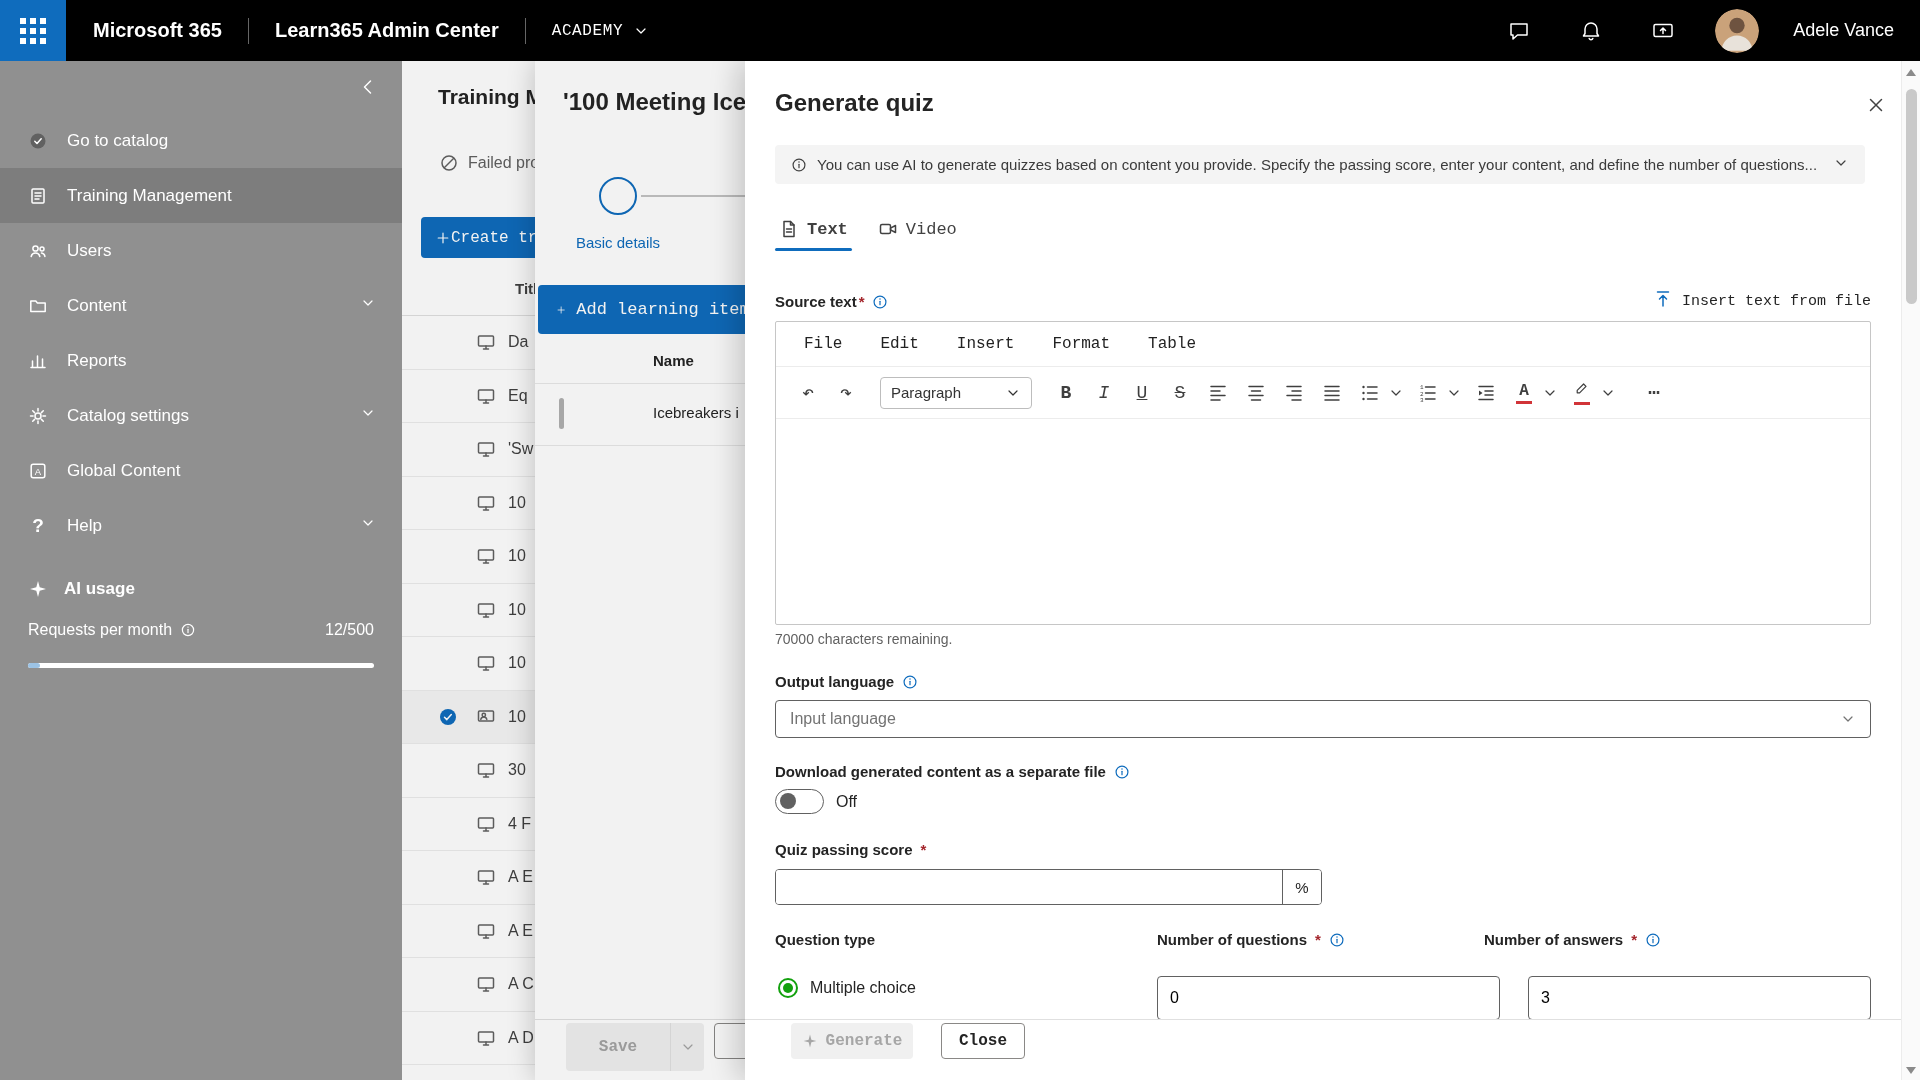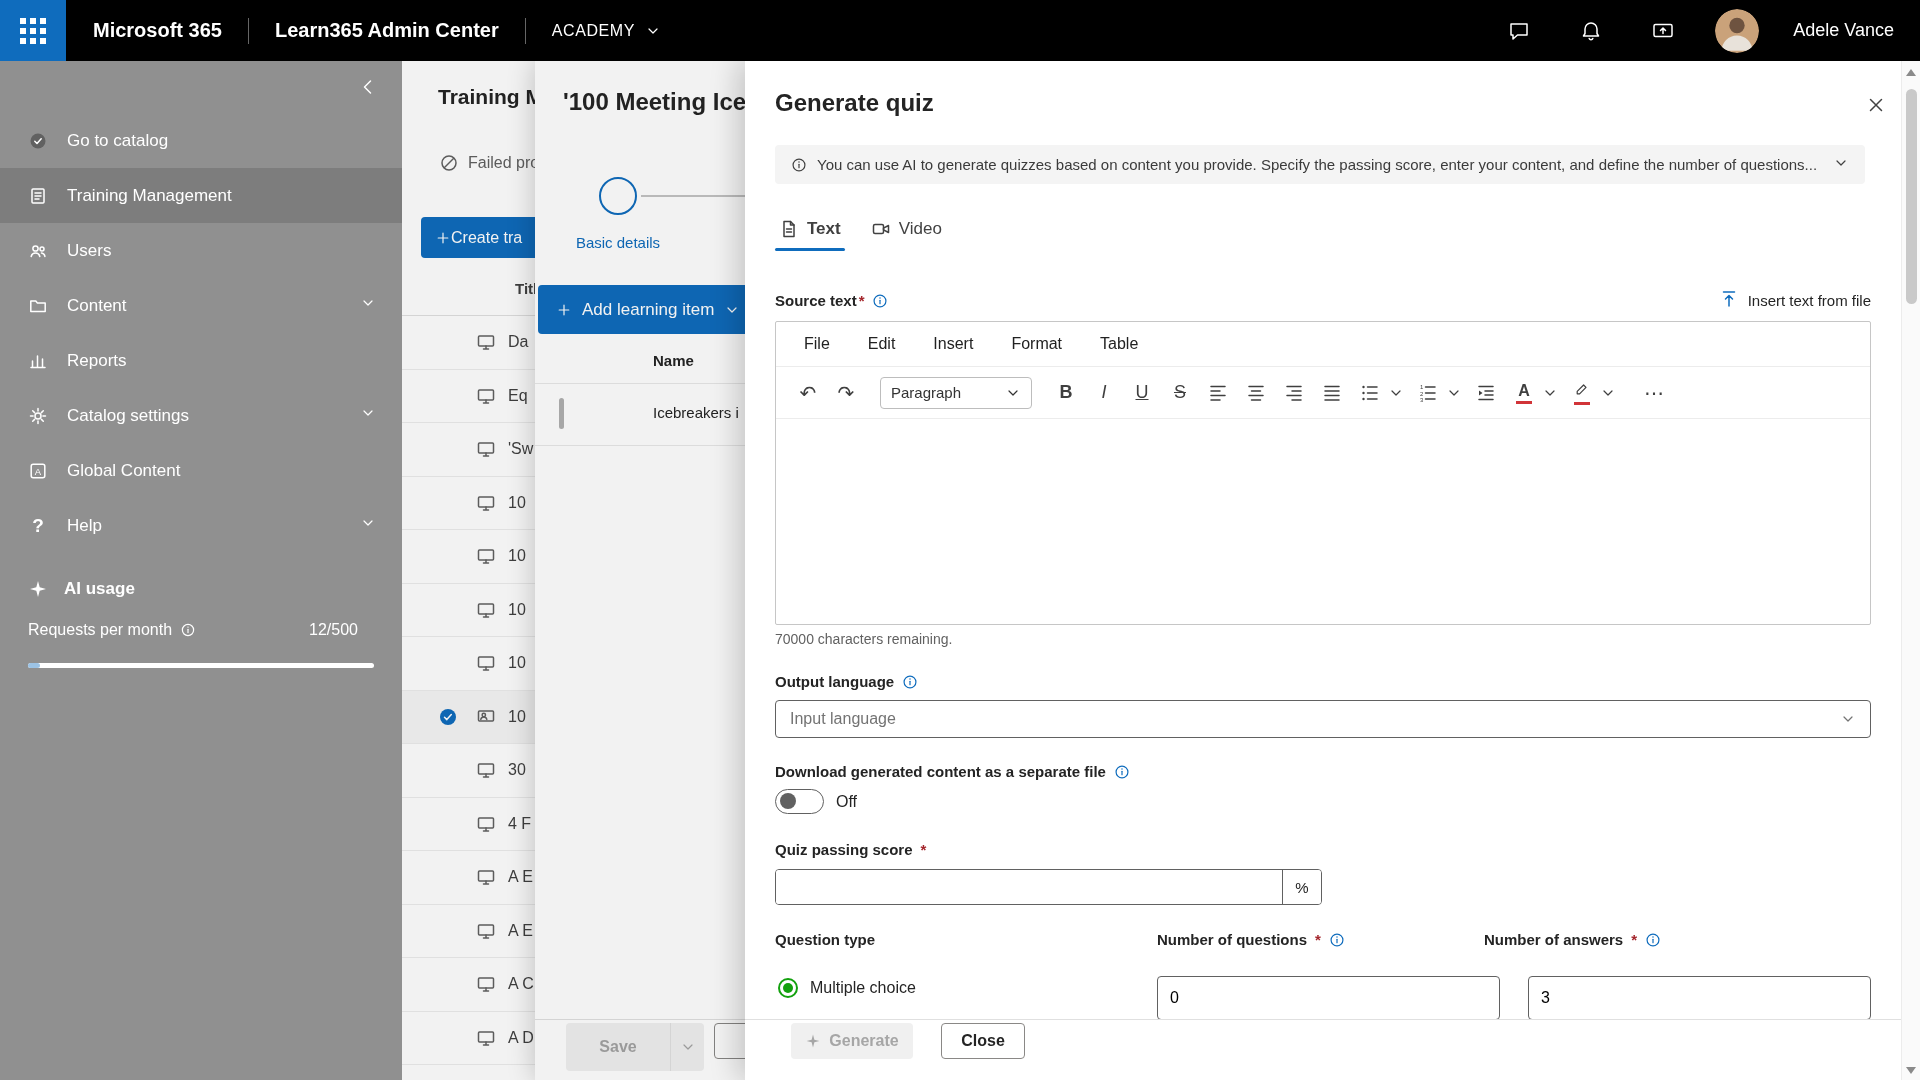--- a/index.html
+++ b/index.html
@@ -1,21 +1,21 @@
 <!DOCTYPE html>
 <html><head>
 <meta charset="utf-8">
 <style>
   *{box-sizing:border-box;margin:0;padding:0}
   body{font-family:"Liberation Sans",sans-serif;background:#fff;color:#242424}
   .screen{position:relative;width:1920px;height:1080px;overflow:hidden;background:#fff}
   .ic{width:20px;height:20px;stroke:currentColor;fill:none;stroke-width:1.5;stroke-linecap:round;stroke-linejoin:round}
   .ic24{width:24px;height:24px}
   .ic16{width:16px;height:16px}
-  button{font-family:Liberation Sans, sans-serif}
+  button{font-family:Liberation Mono, monospace}
 
   
   .topbar{position:absolute;top:0;left:0;right:0;height:61px;background:#000;display:flex;align-items:center;color:#fff;z-index:10}
   .waffle{width:66px;height:61px;background:#0f6cbd;display:grid;place-items:center;border:none;cursor:pointer}
   .waffle-grid{display:grid;grid-template-columns:repeat(3,6px);gap:4px}
   .waffle-grid span{width:6px;height:6px;background:#fff}
   .tb-brand{font-size:20px;font-weight:bold;margin:0 26px 0 27px;white-space:nowrap}
   .tb-sep{width:1px;height:26px;background:rgba(255,255,255,.4)}
   .tb-app{font-size:20px;font-weight:600;margin:0 26px;white-space:nowrap}
   .tb-org{display:flex;align-items:center;gap:10px;font-size:16px;letter-spacing:.6px;margin-left:26px;color:#fff;background:none;border:none;cursor:pointer}
@@ -27,21 +27,21 @@
   
   .sidebar{position:absolute;top:61px;left:0;width:402px;bottom:0;background:#909090;color:#fff;z-index:1}
   .collapse{position:absolute;top:16px;right:24px;background:none;border:none;color:#fff;cursor:pointer}
   .side-items{position:absolute;top:52px;left:0;right:0}
   .side-item{height:55px;display:flex;align-items:center;gap:17px;padding:0 26px;font-size:17px;cursor:pointer}
   .side-item.selected{background:#7d7d7d}
   .sicon{width:24px;display:grid;place-items:center;flex:none}
   .schev{margin-left:auto;color:#fff}
   .qmark{font-size:19px;font-weight:bold;width:24px;text-align:center}
   .ai-row{position:absolute;top:506px;left:0;right:0;height:44px;display:flex;align-items:center;gap:14px;padding:0 26px;font-size:17px;font-weight:600;cursor:pointer}
-  .req-row{position:absolute;top:560px;left:0;right:16px;display:flex;align-items:center;gap:8px;padding:0 28px;font-size:16px}
+  .req-row{position:absolute;top:560px;left:0;right:0;display:flex;align-items:center;gap:8px;padding:0 28px;font-size:16px}
   .req-val{margin-left:auto}
   .progress{position:absolute;top:602px;left:28px;right:28px;height:5px;background:#fff;border-radius:3px}
   .progress-fill{position:absolute;left:0;top:0;bottom:0;width:12px;background:#9cc3e5;border-radius:3px}
 
   
   .content{position:absolute;top:61px;left:402px;width:343px;bottom:0;background:#fff}
   .content .dim{position:absolute;inset:0;background:rgba(0,0,0,.05);z-index:5;pointer-events:none}
   .page-title{position:absolute;top:24px;left:36px;font-size:21px;font-weight:600;color:#242424;white-space:nowrap}
   .status-row{position:absolute;top:92px;left:37px;display:flex;align-items:center;gap:9px;color:#616161;font-size:16px;white-space:nowrap}
   .create-btn{position:absolute;top:156px;left:19px;width:180px;height:41px;background:#0f6cbd;color:#fff;border:none;border-radius:4px;font-size:16px;display:flex;align-items:center;gap:0;padding:0 14px;cursor:pointer;white-space:nowrap}

